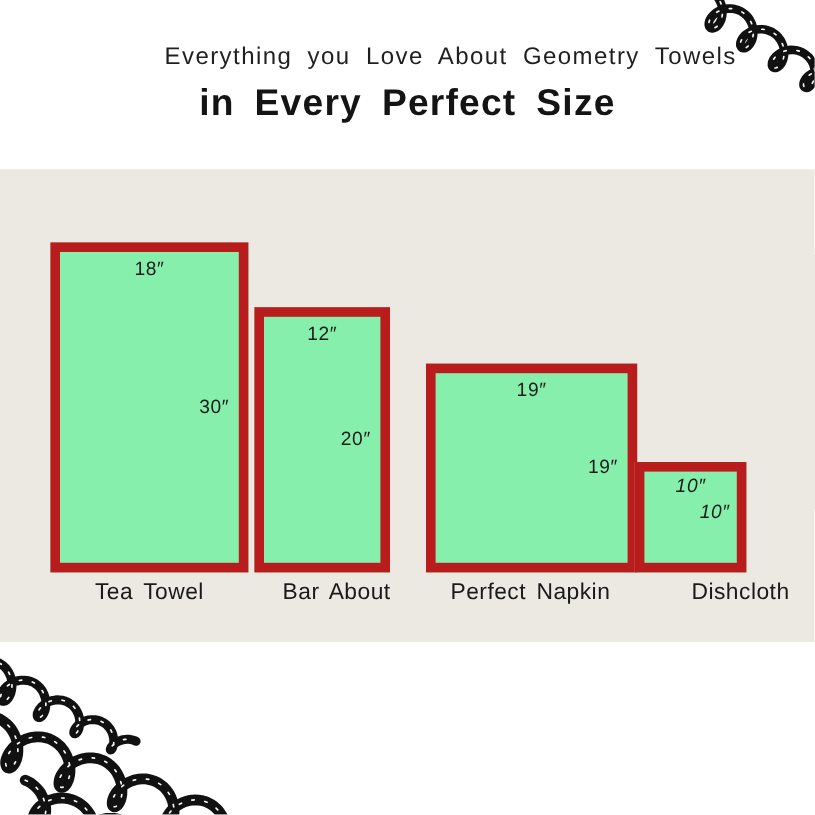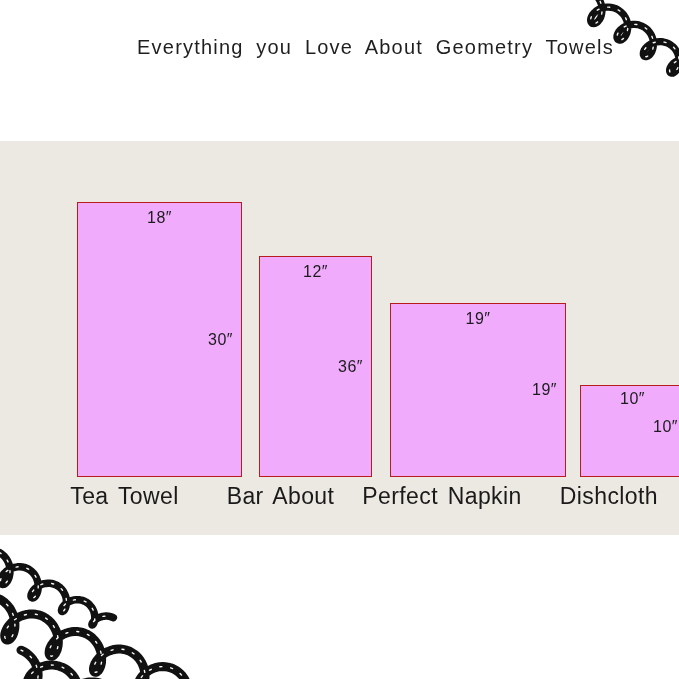--- a/index.html
+++ b/index.html
@@ -24,43 +24,42 @@
   }
   .subheadline{
     position:absolute;left:0;top:68px;width:679px;
     text-align:center;
     font-size:31px;font-weight:700;
     letter-spacing:1px;word-spacing:7px;
     color:#141414;margin:0;
   }
   .towel{
     position:absolute;
-    background:#f0abfc;
-    border:1px solid #b91c1c;
+    background:#86efac;
+    border:8px solid #b91c1c;
     box-sizing:border-box;
-    margin-left:35px;
   }
   .towel-tea{left:42px;top:202px;width:165px;height:275px;}
-  .towel-bar{left:224px;top:256px;width:113px;height:221px;}
+  .towel-bar{left:212px;top:256px;width:113px;height:221px;}
   .towel-napkin{left:355px;top:303px;width:176px;height:174px;}
-  .towel-dish{left:545px;top:385px;width:105px;height:92px;}
+  .towel-dish{left:529px;top:385px;width:93px;height:92px;font-style:italic;}
   .dim{
     position:absolute;
     font-size:16px;letter-spacing:0.5px;color:#1c1c1c;
     white-space:nowrap;
     text-align:right;
   }
   .dim-top{top:6px;left:0;right:0;text-align:center;}
   .dim-right{right:8px;top:50%;transform:translateY(-50%);}
   .towel-dish .dim-top{top:4px;}
   .towel-dish .dim-right{right:6px;top:46%;}
   .caption{
     position:absolute;top:483px;
     text-align:center;
-    font-size:23px;letter-spacing:0.4px;word-spacing:3px;
+    font-size:19px;letter-spacing:0.4px;word-spacing:3px;
     color:#1a1a1a;white-space:nowrap;
   }
   .cap-tea{left:22px;width:205px;}
   .cap-bar{left:204px;width:153px;}
   .cap-napkin{left:335px;width:214px;}
   .cap-dish{left:525px;width:133px;text-align:right;}
   .scribble{position:absolute;}
   .scribble polyline{
     fill:none;stroke:#111111;
     stroke-linecap:round;stroke-linejoin:round;
@@ -87,30 +86,31 @@
   <svg class="scribble scr-bl" viewBox="0 0 280 144">
     <polyline stroke-width="7.5" points="14.4,17.5 16.3,18.7 18.1,20.1 19.7,21.7 21.1,23.5 22.3,25.4 23.3,27.5 24.1,29.6 24.6,31.7 24.9,33.9 25.0,36.1 24.9,38.2 24.6,40.1 24.2,42.0 23.6,43.7 22.9,45.2 22.1,46.5 21.2,47.6 20.3,48.5 19.4,49.1 18.5,49.4 17.7,49.5 17.0,49.4 16.4,49.0 15.9,48.4 15.6,47.7 15.4,46.7 15.5,45.6 15.7,44.3 16.2,43.0 16.9,41.6 17.8,40.2 18.8,38.9 20.1,37.5 21.6,36.2 23.2,35.1 25.0,34.1 26.9,33.2 28.9,32.5 31.0,32.1 33.1,31.8 35.2,31.8 37.3,32.0 39.4,32.4 41.4,33.1 43.3,34.0 45.0,35.1 46.7,36.5 48.2,37.9 49.5,39.6 50.6,41.3 51.5,43.2 52.2,45.1 52.8,47.1 53.1,49.0 53.2,51.0 53.2,52.8 53.0,54.6 52.7,56.3 52.2,57.8 51.6,59.2 51.0,60.3 50.3,61.3 49.6,62.1 48.8,62.6 48.2,62.9 47.5,63.0 47.0,62.9 46.5,62.6 46.2,62.1 46.0,61.4 46.0,60.6 46.1,59.6 46.5,58.6 47.0,57.5 47.7,56.3 48.6,55.1 49.6,53.9 50.9,52.8 52.2,51.7 53.8,50.8 55.4,49.9 57.2,49.2 59.0,48.7 60.9,48.4 62.9,48.2 64.8,48.3 66.7,48.5 68.6,49.0 70.4,49.7 72.1,50.5 73.8,51.6 75.3,52.8 76.6,54.1 77.8,55.6 78.8,57.2 79.7,58.9 80.4,60.6 80.9,62.3 81.3,64.1 81.4,65.8 81.5,67.5 81.4,69.1 81.1,70.5 80.8,71.9 80.4,73.1 79.9,74.1 79.4,75.0 78.9,75.6 78.3,76.1 77.8,76.4 77.4,76.5 77.0,76.5 76.7,76.2 76.5,75.8 76.5,75.2 76.6,74.6 76.8,73.8 77.2,72.9 77.8,71.9 78.5,71.0 79.4,70.0 80.4,69.0 81.6,68.1 82.9,67.3 84.3,66.5 85.8,65.8 87.4,65.3 89.1,64.9 90.8,64.7 92.6,64.7 94.3,64.8 96.1,65.1 97.8,65.5 99.4,66.2 101.0,67.0 102.4,67.9 103.8,69.0 105.0,70.3 106.1,71.6 107.1,73.0 107.9,74.5 108.6,76.0 109.1,77.6 109.4,79.1 109.7,80.6 109.8,82.1 109.8,83.4 109.7,84.7 109.5,85.9 109.2,86.9 108.9,87.9 108.6,88.6 108.2,89.2 107.9,89.6 107.5,89.9 107.3,90.0 107.1,90.0 106.9,89.8 106.9,89.5 107.0,89.1 107.2,88.5 107.5,87.9 108.0,87.2 108.6,86.5 109.3,85.7 110.2,85.0 111.1,84.2 112.2,83.5 113.5,82.8 114.8,82.3 116.2,81.8 117.6,81.4 119.2,81.2 120.7,81.1 122.3,81.1 123.8,81.3 125.4,81.6 126.9,82.1 128.4,82.7"></polyline>
     <polyline class="tex" points="14.4,17.5 16.3,18.7 18.1,20.1 19.7,21.7 21.1,23.5 22.3,25.4 23.3,27.5 24.1,29.6 24.6,31.7 24.9,33.9 25.0,36.1 24.9,38.2 24.6,40.1 24.2,42.0 23.6,43.7 22.9,45.2 22.1,46.5 21.2,47.6 20.3,48.5 19.4,49.1 18.5,49.4 17.7,49.5 17.0,49.4 16.4,49.0 15.9,48.4 15.6,47.7 15.4,46.7 15.5,45.6 15.7,44.3 16.2,43.0 16.9,41.6 17.8,40.2 18.8,38.9 20.1,37.5 21.6,36.2 23.2,35.1 25.0,34.1 26.9,33.2 28.9,32.5 31.0,32.1 33.1,31.8 35.2,31.8 37.3,32.0 39.4,32.4 41.4,33.1 43.3,34.0 45.0,35.1 46.7,36.5 48.2,37.9 49.5,39.6 50.6,41.3 51.5,43.2 52.2,45.1 52.8,47.1 53.1,49.0 53.2,51.0 53.2,52.8 53.0,54.6 52.7,56.3 52.2,57.8 51.6,59.2 51.0,60.3 50.3,61.3 49.6,62.1 48.8,62.6 48.2,62.9 47.5,63.0 47.0,62.9 46.5,62.6 46.2,62.1 46.0,61.4 46.0,60.6 46.1,59.6 46.5,58.6 47.0,57.5 47.7,56.3 48.6,55.1 49.6,53.9 50.9,52.8 52.2,51.7 53.8,50.8 55.4,49.9 57.2,49.2 59.0,48.7 60.9,48.4 62.9,48.2 64.8,48.3 66.7,48.5 68.6,49.0 70.4,49.7 72.1,50.5 73.8,51.6 75.3,52.8 76.6,54.1 77.8,55.6 78.8,57.2 79.7,58.9 80.4,60.6 80.9,62.3 81.3,64.1 81.4,65.8 81.5,67.5 81.4,69.1 81.1,70.5 80.8,71.9 80.4,73.1 79.9,74.1 79.4,75.0 78.9,75.6 78.3,76.1 77.8,76.4 77.4,76.5 77.0,76.5 76.7,76.2 76.5,75.8 76.5,75.2 76.6,74.6 76.8,73.8 77.2,72.9 77.8,71.9 78.5,71.0 79.4,70.0 80.4,69.0 81.6,68.1 82.9,67.3 84.3,66.5 85.8,65.8 87.4,65.3 89.1,64.9 90.8,64.7 92.6,64.7 94.3,64.8 96.1,65.1 97.8,65.5 99.4,66.2 101.0,67.0 102.4,67.9 103.8,69.0 105.0,70.3 106.1,71.6 107.1,73.0 107.9,74.5 108.6,76.0 109.1,77.6 109.4,79.1 109.7,80.6 109.8,82.1 109.8,83.4 109.7,84.7 109.5,85.9 109.2,86.9 108.9,87.9 108.6,88.6 108.2,89.2 107.9,89.6 107.5,89.9 107.3,90.0 107.1,90.0 106.9,89.8 106.9,89.5 107.0,89.1 107.2,88.5 107.5,87.9 108.0,87.2 108.6,86.5 109.3,85.7 110.2,85.0 111.1,84.2 112.2,83.5 113.5,82.8 114.8,82.3 116.2,81.8 117.6,81.4 119.2,81.2 120.7,81.1 122.3,81.1 123.8,81.3 125.4,81.6 126.9,82.1 128.4,82.7"></polyline>
     <polyline stroke-width="9" points="12.5,63.2 15.2,64.4 17.7,66.0 20.1,67.9 22.3,70.0 24.2,72.3 25.8,74.8 27.2,77.5 28.3,80.2 29.1,83.0 29.6,85.8 29.9,88.6 29.9,91.2 29.7,93.8 29.2,96.1 28.6,98.3 27.8,100.2 26.9,101.8 25.9,103.1 24.9,104.1 23.9,104.7 22.9,105.0 22.0,105.0 21.2,104.7 20.5,104.0 20.1,103.0 19.8,101.8 19.7,100.4 19.9,98.7 20.4,96.9 21.2,95.0 22.2,93.0 23.5,91.0 25.1,89.0 26.9,87.1 28.9,85.3 31.2,83.7 33.7,82.2 36.3,81.0 39.1,80.1 42.0,79.4 44.9,79.0 47.8,79.0 50.8,79.3 53.6,79.9 56.4,80.8 59.0,82.1 61.5,83.6 63.8,85.5 65.9,87.5 67.7,89.8 69.3,92.3 70.6,94.8 71.7,97.5 72.5,100.2 73.0,102.9 73.3,105.6 73.3,108.1 73.1,110.5 72.6,112.8 72.1,114.8 71.3,116.6 70.5,118.2 69.6,119.4 68.7,120.3 67.7,120.9 66.8,121.2 66.0,121.1 65.3,120.8 64.7,120.1 64.3,119.2 64.1,118.0 64.2,116.6 64.4,115.0 64.9,113.3 65.7,111.5 66.8,109.6 68.1,107.7 69.7,105.8 71.5,104.0 73.5,102.3 75.8,100.8 78.2,99.4 80.8,98.3 83.5,97.4 86.3,96.8 89.2,96.5 92.0,96.5 94.9,96.9 97.6,97.5 100.3,98.5 102.9,99.7 105.3,101.3 107.5,103.1 109.5,105.1 111.3,107.3 112.8,109.7 114.1,112.2 115.1,114.8 115.9,117.4 116.4,120.0 116.6,122.5 116.6,125.0 116.5,127.3 116.1,129.4 115.6,131.4 114.9,133.1 114.1,134.5 113.3,135.7 112.4,136.5 111.6,137.1 110.8,137.3 110.0,137.3 109.4,136.9 108.9,136.3 108.6,135.4 108.5,134.2 108.6,132.9 108.9,131.4 109.5,129.7 110.3,128.0 111.4,126.2 112.7,124.4 114.3,122.6 116.1,120.9 118.1,119.3 120.4,117.8 122.7,116.6 125.3,115.6 127.9,114.8 130.7,114.3 133.4,114.0 136.2,114.1 138.9,114.5 141.6,115.2 144.2,116.1 146.7,117.4 149.0,118.9 151.2,120.6 153.1,122.6 154.8,124.8 156.3,127.1 157.5,129.5 158.5,132.0 159.2,134.5 159.7,137.0 160.0,139.4 160.0,141.8 159.9,144.0 159.6,146.1 159.1,147.9 158.5,149.5 157.8,150.9 157.0,152.0 156.2,152.8 155.4,153.3 154.7,153.5 154.1,153.4 153.5,153.1 153.1,152.4 152.9,151.6 152.9,150.5 153.0,149.2 153.4,147.7 154.0,146.1 154.9,144.5 156.0,142.8 157.3,141.1 158.9,139.4 160.7,137.8 162.7,136.3 164.9,135.0 167.3,133.8 169.7,132.9 172.3,132.2 175.0,131.7 177.7,131.6 180.3,131.7 183.0,132.1 185.6,132.8 188.1,133.8 190.5,135.0 192.7,136.5 194.8,138.2 196.7,140.1 198.3,142.2 199.8,144.5 200.9,146.8 201.9,149.2 202.6,151.6 203.1,154.0 203.4,156.4 203.4,158.6 203.3,160.7 203.0,162.7 202.6,164.4 202.0,165.9 201.4,167.2 200.7,168.3 200.0,169.0 199.3,169.5 198.7,169.7 198.1,169.6 197.7,169.2 197.4,168.6 197.2,167.8 197.2,166.7 197.5,165.5 197.9,164.1 198.6,162.6 199.5,161.0 200.6,159.4 202.0,157.8 203.5,156.2 205.3,154.7 207.3,153.3 209.4,152.1 211.7,151.0 214.2,150.2 216.7,149.6 219.3,149.2 221.9,149.1 224.5,149.3 227.1,149.7 229.6,150.4"></polyline>
     <polyline class="tex" points="12.5,63.2 15.2,64.4 17.7,66.0 20.1,67.9 22.3,70.0 24.2,72.3 25.8,74.8 27.2,77.5 28.3,80.2 29.1,83.0 29.6,85.8 29.9,88.6 29.9,91.2 29.7,93.8 29.2,96.1 28.6,98.3 27.8,100.2 26.9,101.8 25.9,103.1 24.9,104.1 23.9,104.7 22.9,105.0 22.0,105.0 21.2,104.7 20.5,104.0 20.1,103.0 19.8,101.8 19.7,100.4 19.9,98.7 20.4,96.9 21.2,95.0 22.2,93.0 23.5,91.0 25.1,89.0 26.9,87.1 28.9,85.3 31.2,83.7 33.7,82.2 36.3,81.0 39.1,80.1 42.0,79.4 44.9,79.0 47.8,79.0 50.8,79.3 53.6,79.9 56.4,80.8 59.0,82.1 61.5,83.6 63.8,85.5 65.9,87.5 67.7,89.8 69.3,92.3 70.6,94.8 71.7,97.5 72.5,100.2 73.0,102.9 73.3,105.6 73.3,108.1 73.1,110.5 72.6,112.8 72.1,114.8 71.3,116.6 70.5,118.2 69.6,119.4 68.7,120.3 67.7,120.9 66.8,121.2 66.0,121.1 65.3,120.8 64.7,120.1 64.3,119.2 64.1,118.0 64.2,116.6 64.4,115.0 64.9,113.3 65.7,111.5 66.8,109.6 68.1,107.7 69.7,105.8 71.5,104.0 73.5,102.3 75.8,100.8 78.2,99.4 80.8,98.3 83.5,97.4 86.3,96.8 89.2,96.5 92.0,96.5 94.9,96.9 97.6,97.5 100.3,98.5 102.9,99.7 105.3,101.3 107.5,103.1 109.5,105.1 111.3,107.3 112.8,109.7 114.1,112.2 115.1,114.8 115.9,117.4 116.4,120.0 116.6,122.5 116.6,125.0 116.5,127.3 116.1,129.4 115.6,131.4 114.9,133.1 114.1,134.5 113.3,135.7 112.4,136.5 111.6,137.1 110.8,137.3 110.0,137.3 109.4,136.9 108.9,136.3 108.6,135.4 108.5,134.2 108.6,132.9 108.9,131.4 109.5,129.7 110.3,128.0 111.4,126.2 112.7,124.4 114.3,122.6 116.1,120.9 118.1,119.3 120.4,117.8 122.7,116.6 125.3,115.6 127.9,114.8 130.7,114.3 133.4,114.0 136.2,114.1 138.9,114.5 141.6,115.2 144.2,116.1 146.7,117.4 149.0,118.9 151.2,120.6 153.1,122.6 154.8,124.8 156.3,127.1 157.5,129.5 158.5,132.0 159.2,134.5 159.7,137.0 160.0,139.4 160.0,141.8 159.9,144.0 159.6,146.1 159.1,147.9 158.5,149.5 157.8,150.9 157.0,152.0 156.2,152.8 155.4,153.3 154.7,153.5 154.1,153.4 153.5,153.1 153.1,152.4 152.9,151.6 152.9,150.5 153.0,149.2 153.4,147.7 154.0,146.1 154.9,144.5 156.0,142.8 157.3,141.1 158.9,139.4 160.7,137.8 162.7,136.3 164.9,135.0 167.3,133.8 169.7,132.9 172.3,132.2 175.0,131.7 177.7,131.6 180.3,131.7 183.0,132.1 185.6,132.8 188.1,133.8 190.5,135.0 192.7,136.5 194.8,138.2 196.7,140.1 198.3,142.2 199.8,144.5 200.9,146.8 201.9,149.2 202.6,151.6 203.1,154.0 203.4,156.4 203.4,158.6 203.3,160.7 203.0,162.7 202.6,164.4 202.0,165.9 201.4,167.2 200.7,168.3 200.0,169.0 199.3,169.5 198.7,169.7 198.1,169.6 197.7,169.2 197.4,168.6 197.2,167.8 197.2,166.7 197.5,165.5 197.9,164.1 198.6,162.6 199.5,161.0 200.6,159.4 202.0,157.8 203.5,156.2 205.3,154.7 207.3,153.3 209.4,152.1 211.7,151.0 214.2,150.2 216.7,149.6 219.3,149.2 221.9,149.1 224.5,149.3 227.1,149.7 229.6,150.4"></polyline>
     <polyline stroke-width="9" points="36.0,115.2 38.7,116.4 41.2,117.9 43.5,119.7 45.6,121.7 47.5,123.9 49.1,126.2 50.4,128.7 51.5,131.2 52.3,133.8 52.8,136.3 53.1,138.8 53.1,141.2 52.8,143.5 52.4,145.5 51.7,147.4 50.9,149.1 50.0,150.5 49.0,151.6 48.0,152.4 46.9,152.9 45.9,153.1 44.9,153.0 44.0,152.6 43.3,152.0 42.7,151.1 42.3,149.9 42.2,148.6 42.3,147.1 42.6,145.4 43.3,143.7 44.2,141.9 45.3,140.1 46.8,138.3 48.5,136.7 50.4,135.1 52.6,133.7 54.9,132.5 57.5,131.5 60.1,130.7 62.9,130.2 65.7,130.0 68.6,130.1 71.4,130.5 74.2,131.2 77.0,132.2 79.6,133.4 82.0,134.9 84.3,136.7 86.3,138.7 88.1,140.8 89.7,143.1 91.0,145.6 92.1,148.0 92.8,150.5 93.3,153.0 93.6,155.4 93.6,157.8 93.3,160.0 92.9,162.0 92.3,163.8 91.5,165.4 90.6,166.7 89.6,167.8 88.6,168.6 87.6,169.0 86.6,169.2 85.7,169.1 84.9,168.7 84.2,168.0 83.7,167.1 83.4,166.0 83.3,164.7 83.4,163.2 83.8,161.6 84.5,159.9 85.4,158.1 86.6,156.4 88.1,154.7 89.8,153.1 91.7,151.6 93.9,150.3 96.2,149.1 98.7,148.2 101.4,147.5 104.1,147.0 106.9,146.9 109.7,147.0 112.5,147.4 115.3,148.1 117.9,149.1 120.5,150.4 122.8,151.9 125.0,153.7 127.0,155.6 128.8,157.8 130.3,160.0 131.6,162.4 132.6,164.8 133.3,167.3 133.8,169.7 134.0,172.1 134.0,174.3 133.8,176.5 133.4,178.4 132.8,180.2 132.0,181.7 131.2,183.0 130.3,184.0 129.3,184.7 128.3,185.2 127.4,185.3 126.5,185.2 125.8,184.8 125.2,184.1 124.7,183.2 124.5,182.1 124.4,180.8 124.6,179.3 125.1,177.7 125.8,176.1 126.7,174.4 127.9,172.7 129.4,171.1 131.1,169.6 133.1,168.1 135.2,166.8 137.5,165.7 140.0,164.9 142.6,164.2 145.3,163.8 148.1,163.7 150.8,163.9 153.6,164.4 156.3,165.1 158.9,166.1 161.3,167.4 163.7,168.9 165.8,170.7 167.7,172.6 169.5,174.7 170.9,176.9 172.2,179.3 173.1,181.6 173.9,184.0 174.3,186.4 174.5,188.7 174.5,190.9 174.3,193.0 173.9,194.9 173.3,196.6 172.6,198.0 171.8,199.2 170.9,200.2 170.0,200.9 169.1,201.3 168.2,201.4 167.4,201.3 166.7,200.8 166.1,200.2 165.7,199.3 165.5,198.2 165.5,196.9 165.8,195.5 166.3,193.9 167.0,192.3 168.0,190.7 169.2,189.1 170.7,187.5 172.5,186.0 174.4,184.7 176.5,183.4 178.8,182.4 181.3,181.6 183.9,181.0 186.5,180.7 189.2,180.6 191.9,180.8 194.6,181.3 197.2,182.1"></polyline>
     <polyline class="tex" points="36.0,115.2 38.7,116.4 41.2,117.9 43.5,119.7 45.6,121.7 47.5,123.9 49.1,126.2 50.4,128.7 51.5,131.2 52.3,133.8 52.8,136.3 53.1,138.8 53.1,141.2 52.8,143.5 52.4,145.5 51.7,147.4 50.9,149.1 50.0,150.5 49.0,151.6 48.0,152.4 46.9,152.9 45.9,153.1 44.9,153.0 44.0,152.6 43.3,152.0 42.7,151.1 42.3,149.9 42.2,148.6 42.3,147.1 42.6,145.4 43.3,143.7 44.2,141.9 45.3,140.1 46.8,138.3 48.5,136.7 50.4,135.1 52.6,133.7 54.9,132.5 57.5,131.5 60.1,130.7 62.9,130.2 65.7,130.0 68.6,130.1 71.4,130.5 74.2,131.2 77.0,132.2 79.6,133.4 82.0,134.9 84.3,136.7 86.3,138.7 88.1,140.8 89.7,143.1 91.0,145.6 92.1,148.0 92.8,150.5 93.3,153.0 93.6,155.4 93.6,157.8 93.3,160.0 92.9,162.0 92.3,163.8 91.5,165.4 90.6,166.7 89.6,167.8 88.6,168.6 87.6,169.0 86.6,169.2 85.7,169.1 84.9,168.7 84.2,168.0 83.7,167.1 83.4,166.0 83.3,164.7 83.4,163.2 83.8,161.6 84.5,159.9 85.4,158.1 86.6,156.4 88.1,154.7 89.8,153.1 91.7,151.6 93.9,150.3 96.2,149.1 98.7,148.2 101.4,147.5 104.1,147.0 106.9,146.9 109.7,147.0 112.5,147.4 115.3,148.1 117.9,149.1 120.5,150.4 122.8,151.9 125.0,153.7 127.0,155.6 128.8,157.8 130.3,160.0 131.6,162.4 132.6,164.8 133.3,167.3 133.8,169.7 134.0,172.1 134.0,174.3 133.8,176.5 133.4,178.4 132.8,180.2 132.0,181.7 131.2,183.0 130.3,184.0 129.3,184.7 128.3,185.2 127.4,185.3 126.5,185.2 125.8,184.8 125.2,184.1 124.7,183.2 124.5,182.1 124.4,180.8 124.6,179.3 125.1,177.7 125.8,176.1 126.7,174.4 127.9,172.7 129.4,171.1 131.1,169.6 133.1,168.1 135.2,166.8 137.5,165.7 140.0,164.9 142.6,164.2 145.3,163.8 148.1,163.7 150.8,163.9 153.6,164.4 156.3,165.1 158.9,166.1 161.3,167.4 163.7,168.9 165.8,170.7 167.7,172.6 169.5,174.7 170.9,176.9 172.2,179.3 173.1,181.6 173.9,184.0 174.3,186.4 174.5,188.7 174.5,190.9 174.3,193.0 173.9,194.9 173.3,196.6 172.6,198.0 171.8,199.2 170.9,200.2 170.0,200.9 169.1,201.3 168.2,201.4 167.4,201.3 166.7,200.8 166.1,200.2 165.7,199.3 165.5,198.2 165.5,196.9 165.8,195.5 166.3,193.9 167.0,192.3 168.0,190.7 169.2,189.1 170.7,187.5 172.5,186.0 174.4,184.7 176.5,183.4 178.8,182.4 181.3,181.6 183.9,181.0 186.5,180.7 189.2,180.6 191.9,180.8 194.6,181.3 197.2,182.1"></polyline>
   </svg>
 
   <h1 class="headline">Everything you Love About Geometry Towels</h1>
+  <h2 class="subheadline">in Every Perfect Size</h2>
 
   <div class="towel towel-tea">
     <span class="dim dim-top">18″</span>
     <span class="dim dim-right">30″</span>
   </div>
   <div class="caption cap-tea">Tea Towel</div>
 
   <div class="towel towel-bar">
     <span class="dim dim-top">12″</span>
-    <span class="dim dim-right">36″</span>
+    <span class="dim dim-right">20″</span>
   </div>
   <div class="caption cap-bar">Bar About</div>
 
   <div class="towel towel-napkin">
     <span class="dim dim-top">19″</span>
     <span class="dim dim-right">19″</span>
   </div>
   <div class="caption cap-napkin">Perfect Napkin</div>
 
   <div class="towel towel-dish">

